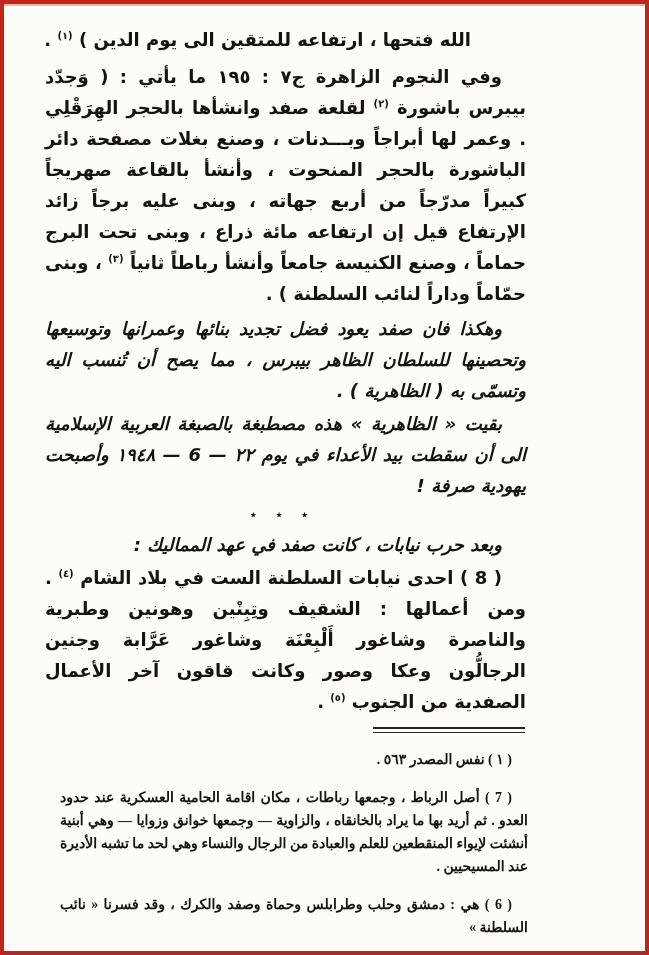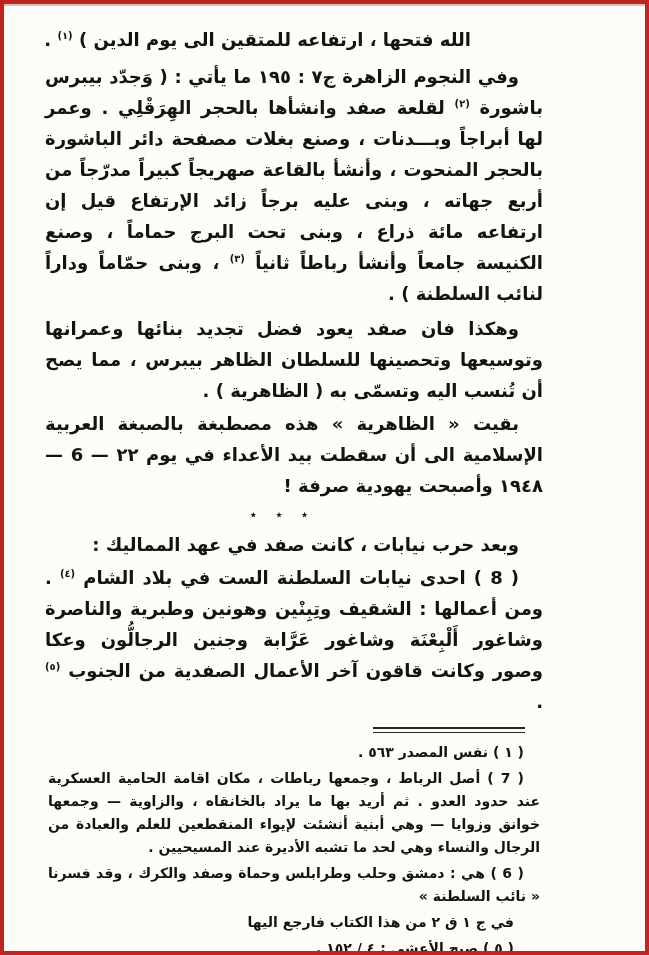--- a/index.html
+++ b/index.html
@@ -46,23 +46,23 @@
     text-align: justify;
   }
   .intro-line {
     padding-right: 72px;
     text-align: right;
     white-space: nowrap;
     margin-bottom: 6px;
   }
   .para {
     text-indent: 24px;
-    margin: 0 0 4px 0;
+    margin: 0 17px 4px 0;
   }
-  .para.tight { margin-bottom: 2px; }
+  .para.tight { margin-bottom: 2px; font-style: italic; }
   sup {
     font-size: 10px;
     line-height: 0;
     vertical-align: 7px;
     letter-spacing: -0.5px;
   }
   .stars-separator {
     text-align: center;
     font-size: 13px;
     line-height: 20px;
@@ -75,21 +75,21 @@
     height: 3px;
     border-top: 2px solid #2a2520;
     border-bottom: 1px solid #2a2520;
     margin: 10px 18px 8px auto;
   }
   .footnotes {
     font-size: 14px;
     line-height: 23px;
     text-align: justify;
   }
-  .footnote { text-indent: 16px; margin: 3px; }
+  .footnote { text-indent: 16px; margin: 15px; font-family: Liberation Serif, serif; }
   .footnote.noindent { text-indent: 0; }
   .footnote.single { text-align: right; white-space: nowrap; }
   .fn-cont { padding-right: 26px; text-align: right; white-space: nowrap; }
 </style>
 </head>
 <body>
 
 <div class="border-frame"></div>
 <div class="top-gray-line"></div>
 

